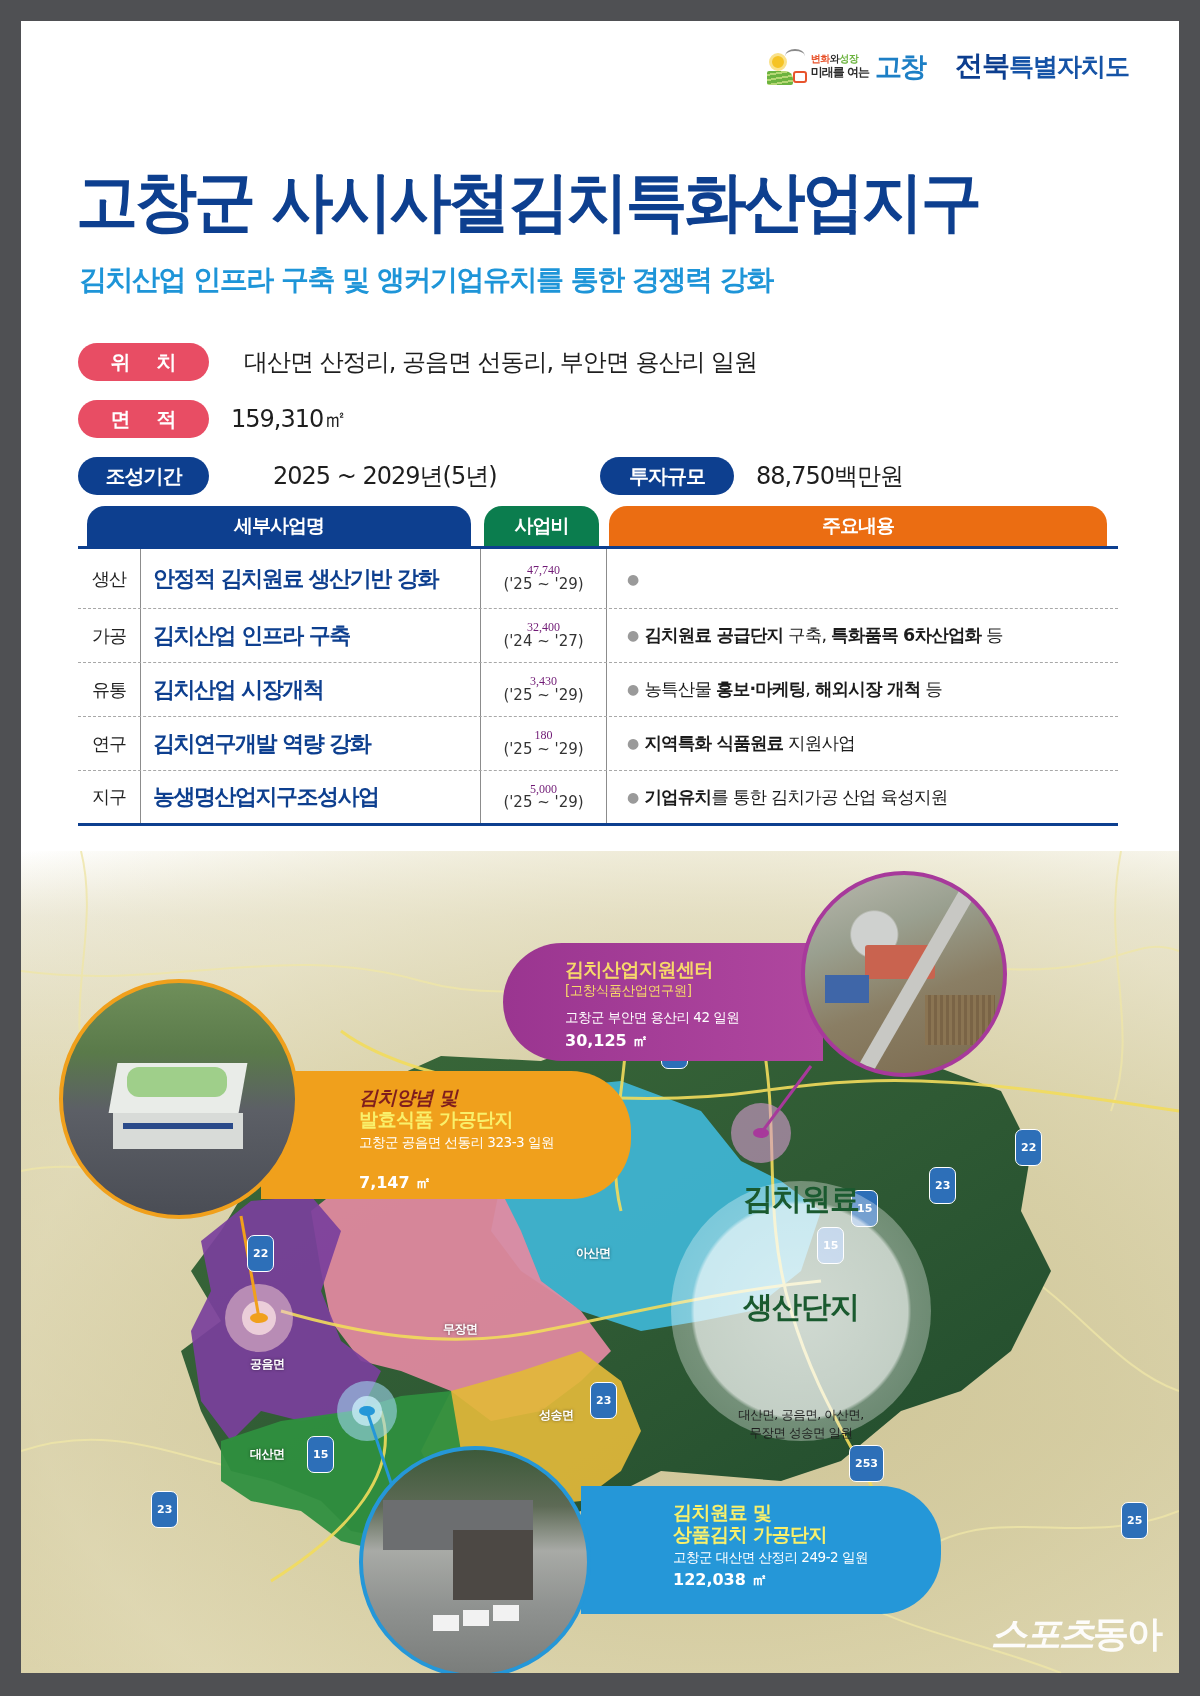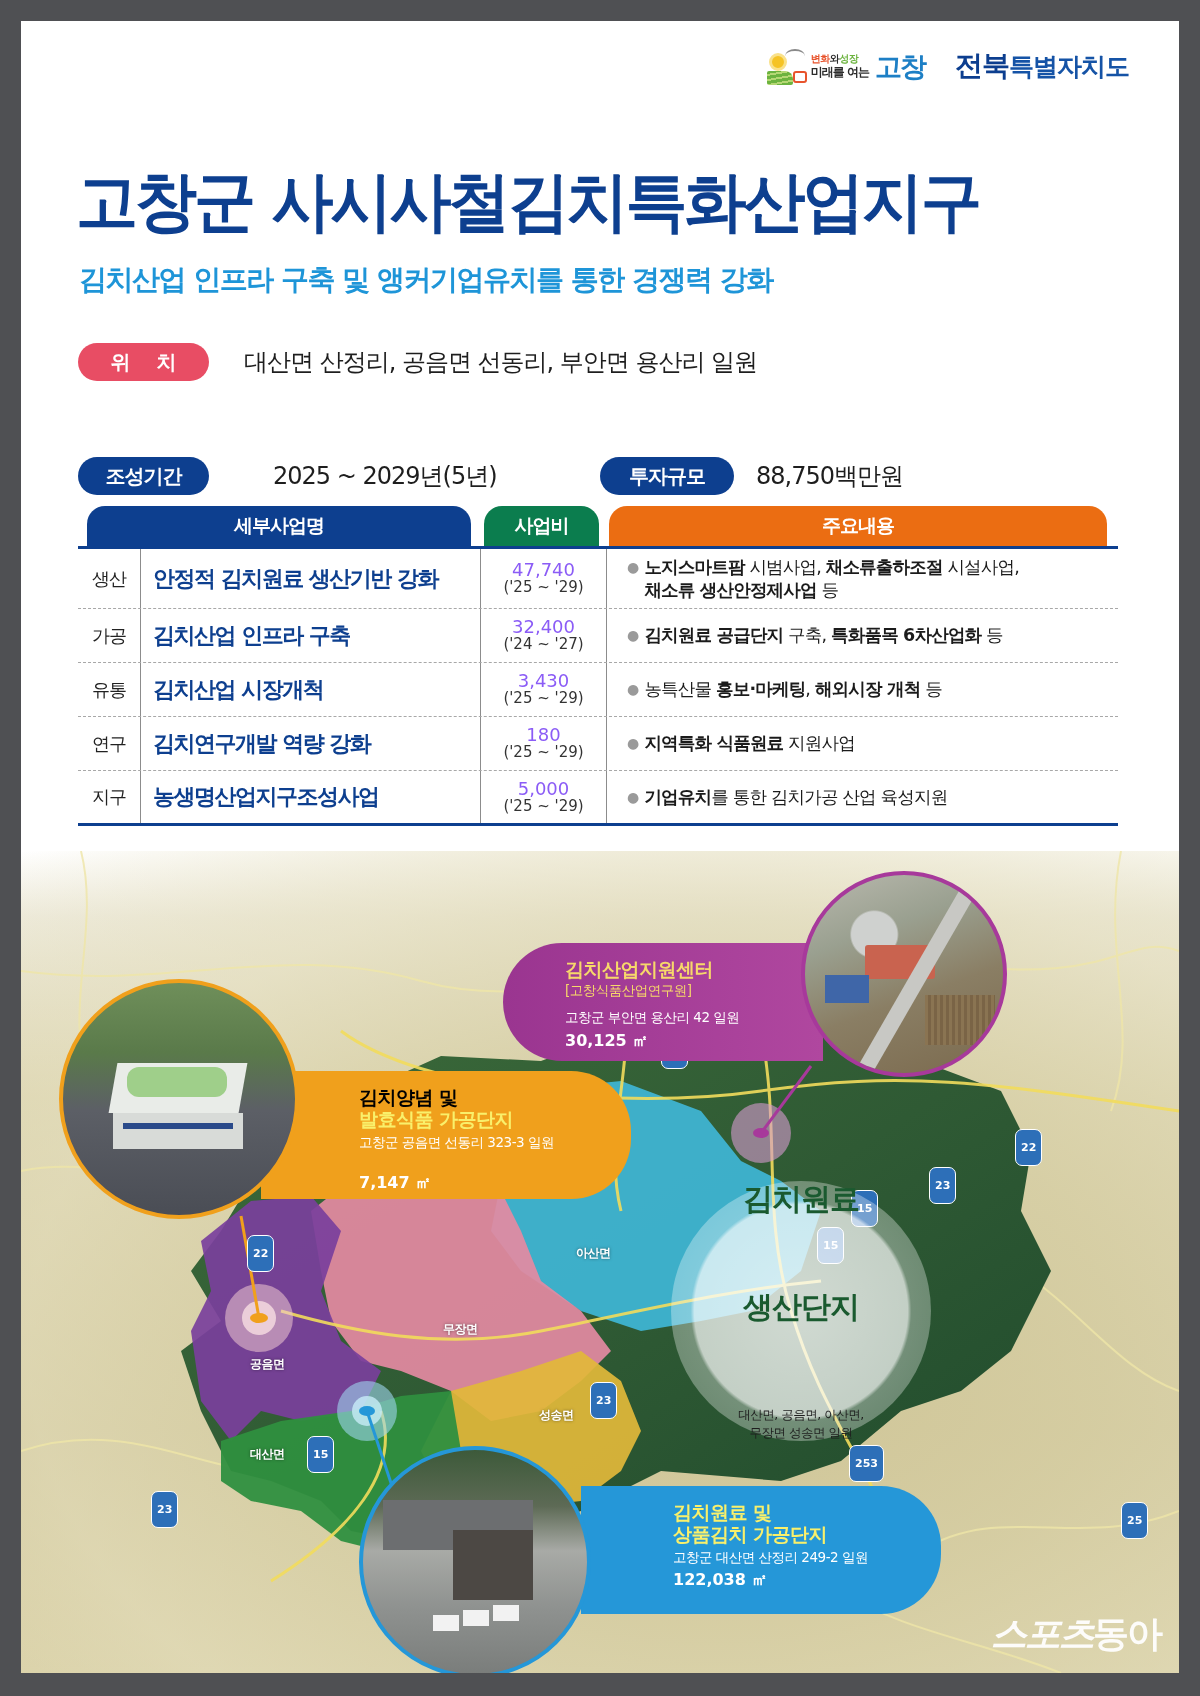--- a/index.html
+++ b/index.html
@@ -43,21 +43,21 @@
   .tbl-head { display: flex; height: 40px; border-bottom: 3px solid #0d3f8f; align-items: flex-end; }
   .th { color: #fff; font-weight: bold; font-size: 19px; height: 40px; display: flex; align-items: center; justify-content: center; border-radius: 18px 18px 0 0; letter-spacing: -1px; }
   .th.name { margin-left: 9px; width: 384px; background: #0d3f8f; }
   .th.cost { margin-left: 13px; width: 115px; background: #0b7d4e; }
   .th.desc { margin-left: 10px; width: 498px; background: #eb6d12; }
   .tbl-row { display: flex; height: 54px; border-bottom: 1px dashed #a8a8a8; align-items: center; }
   .tbl-row.last { border-bottom: 3px solid #0d3f8f; height: 55px; }
   .td-cat { width: 63px; text-align: center; font-size: 18px; color: #222; border-right: 1px solid #8c8c8c; height: 100%; display: flex; align-items: center; justify-content: center; letter-spacing: -1px; }
   .td-name { width: 340px; padding-left: 12px; font-size: 22px; font-weight: bold; color: #0d3f8f; letter-spacing: -1.5px; border-right: 1px solid #8c8c8c; height: 100%; display: flex; align-items: center; }
   .td-cost { width: 126px; text-align: center; border-right: 1px solid #8c8c8c; height: 100%; display: flex; flex-direction: column; justify-content: center; align-items: center; line-height: 1.05; }
-  .td-cost .amt { font-size: 18px; color: #8b5cf6; }
+  .td-cost .amt { font-size: 12px; color: #701a75; font-family: Liberation Serif, serif; }
   .td-cost .per { font-size: 15px; color: #333; }
   .td-desc { flex: 1; padding-left: 20px; font-size: 17.5px; color: #1b1b1b; letter-spacing: -0.8px; line-height: 1.3; display: flex; align-items: flex-start; }
   .td-desc .bullet { color: #9a9a9a; margin-right: 6px; font-size: 14px; line-height: 22px; }
   .td-desc b { font-weight: bold; }
 
   
   .map { position: absolute; left: 0; top: 830px; width: 1158px; height: 822px; overflow: hidden;
          background:
            radial-gradient(ellipse at 60% 60%, rgba(206,196,150,0.9) 0%, rgba(214,206,164,0.8) 40%, rgba(228,222,190,0.6) 70%, rgba(255,255,255,0) 100%),
            linear-gradient(180deg, #ffffff 0%, #eeebdc 8%, #ddd6b1 30%, #cfc596 70%, #d8cfa3 100%); }
@@ -108,20 +108,24 @@
     </div>
   </div>
 
   <div class="title">고창군 사시사철김치특화산업지구</div>
   <div class="subtitle">김치산업 인프라 구축 및 앵커기업유치를 통한 경쟁력 강화</div>
 
   <div class="info-row row1">
     <div class="pill pink">위치</div>
     <div class="info-val">대산면 산정리, 공음면 선동리, 부안면 용산리 일원</div>
   </div>
+  <div class="info-row row2">
+    <div class="pill pink">면적</div>
+    <div class="info-val">159,310㎡</div>
+  </div>
   <div class="info-row row3">
     <div class="pill blue">조성기간</div>
     <div class="info-val">2025 ~ 2029년(5년)</div>
   </div>
   <div class="invest">
     <div class="pill blue">투자규모</div>
     <div class="info-val">88,750백만원</div>
   </div>
 
   <div class="tbl">
@@ -133,21 +137,20 @@
     <div id="tbl-body">
         <div class="tbl-row" style="height: 60px;">
           <div class="td-cat">생산</div>
           <div class="td-name">안정적 김치원료 생산기반 강화</div>
           <div class="td-cost">
             <div class="amt">47,740</div>
             <div class="per">('25 ~ '29)</div>
           </div>
           <div class="td-desc">
             <span class="bullet">●</span>
-            <span class="txt"><b>노지스마트팜</b><span> 시범사업, </span><b>채소류출하조절</b><span> 시설사업,</span><br><b>채소류 생산안정제사업</b><span> 등</span></span>
           </div>
         </div>
         <div class="tbl-row">
           <div class="td-cat">가공</div>
           <div class="td-name">김치산업 인프라 구축</div>
           <div class="td-cost">
             <div class="amt">32,400</div>
             <div class="per">('24 ~ '27)</div>
           </div>
           <div class="td-desc">
@@ -277,21 +280,21 @@
     <div class="photo" style="left:780px; top:20px; width:206px; height:206px; border:4px solid #a7399b; background:
       radial-gradient(circle at 35% 30%, #cfd1cf 0 12%, transparent 13%),
       linear-gradient(160deg, #b9b9ae 0%, #9aa090 30%, #8a7e64 60%, #7b6a4e 100%);">
       <div style="position:absolute; left:60px; top:70px; width:70px; height:34px; background:#c9634f; border-radius:3px;"></div>
       <div style="position:absolute; left:20px; top:100px; width:44px; height:28px; background:#3f66a8;"></div>
       <div style="position:absolute; left:105px; top:0; width:16px; height:206px; background:#c8c8c4; transform:rotate(30deg);"></div>
       <div style="position:absolute; left:120px; top:120px; width:70px; height:50px; background:repeating-linear-gradient(90deg,#8a7452 0 3px,#7a6446 3px 6px);"></div>
     </div>
 
     <div class="callout" style="left:240px; top:220px; width:370px; height:128px; background:#f0a01c; padding:16px 0 0 98px;">
-      <div class="ctitle" style="color:#000000;">김치양념 및</div>
+      <div class="ctitle" style="color:#7f1d1d;font-style:italic;">김치양념 및</div>
       <div class="ctitle" style="color:#f9f06b;">발효식품 가공단지</div>
       <div class="csub">고창군 공음면 선동리 323-3 일원</div>
       <div class="carea" style="margin-top:21px;">7,147 ㎡</div>
     </div>
     <div class="photo" style="left:38px; top:128px; width:240px; height:240px; border:4px solid #f0a01c; background:
       linear-gradient(180deg, #6f8f5a 0%, #5a7a4a 30%, #5c5f66 55%, #4a4d55 100%);">
       <div style="position:absolute; left:50px; top:80px; width:130px; height:50px; background:#e9ece8; transform:skewX(-10deg);"></div>
       <div style="position:absolute; left:64px; top:84px; width:100px; height:30px; background:#9fcf8a; border-radius:12px;"></div>
       <div style="position:absolute; left:50px; top:130px; width:130px; height:36px; background:#d8dbd8;"></div>
       <div style="position:absolute; left:60px; top:140px; width:110px; height:6px; background:#2a4a8a;"></div>

